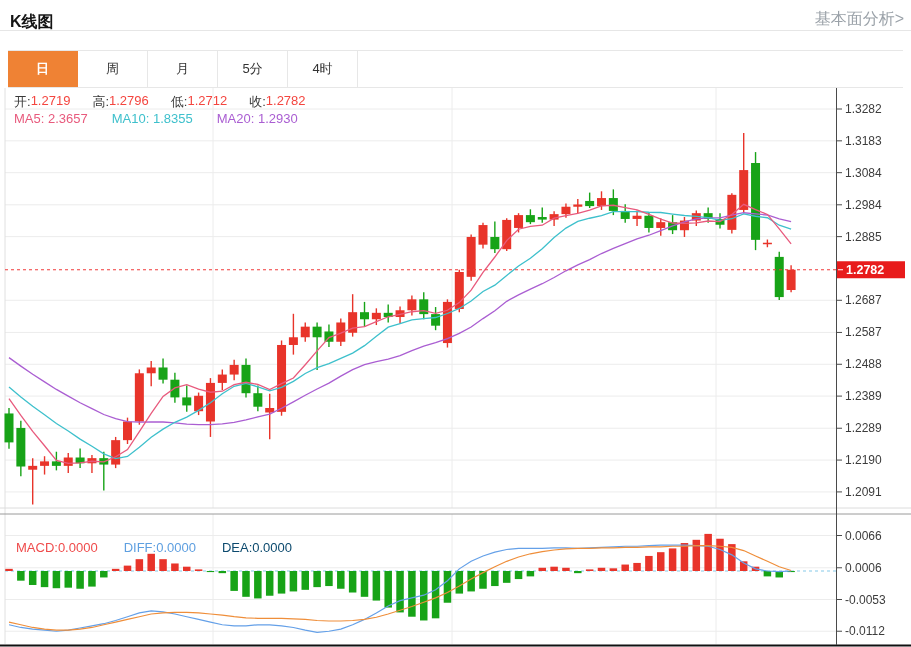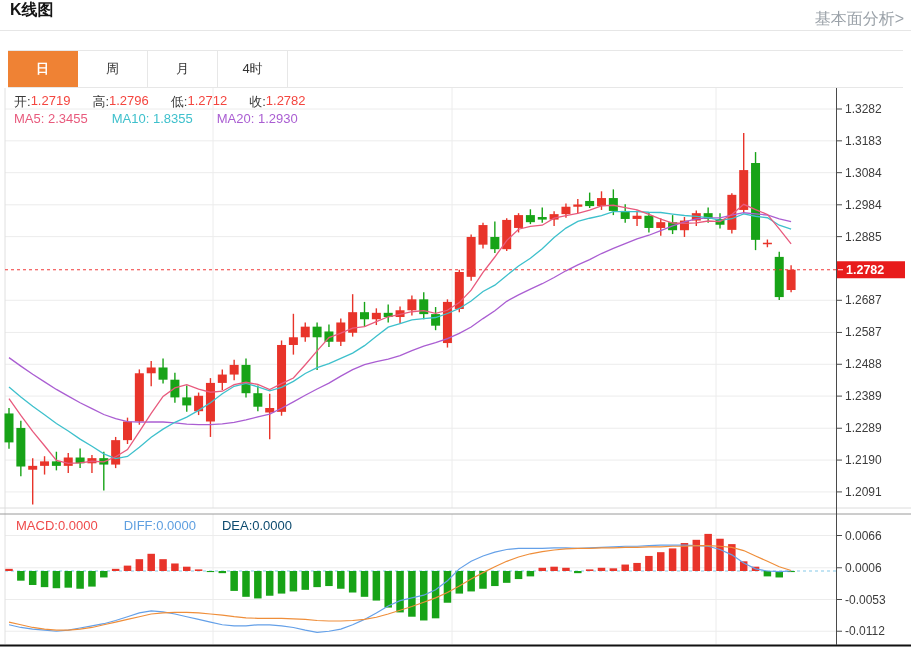--- a/index.html
+++ b/index.html
@@ -1,35 +1,35 @@
 <!DOCTYPE html>
 <html><head>
 <meta charset="utf-8">
 <style>
   * { margin:0; padding:0; box-sizing:border-box; }
   html,body { width:911px; height:647px; background:#ffffff; overflow:hidden;
               font-family:"Liberation Sans","DejaVu Sans",sans-serif; }
   .page { position:relative; width:911px; height:647px; background:#fff; }
   svg#chart-svg { position:absolute; left:0; top:0; z-index:0; }
-  .hdr-title { position:absolute; left:10px; top:0; font-size:16px; font-weight:bold; color:#141414; z-index:3; }
+  .hdr-title { position:absolute; left:10px; top:12px; font-size:16px; font-weight:bold; color:#141414; z-index:3; }
   .hdr-link { position:absolute; right:7px; top:9px; font-size:16px; color:#9aa1a8; cursor:pointer; z-index:3; text-decoration:none; }
   .hdr-divider { position:absolute; left:0; top:30px; width:911px; height:1px; background:#e6e6e6; z-index:3; }
   .tabbar { position:absolute; left:8px; top:50px; width:895px; height:38px; display:flex;
             border-top:1px solid #e7e7e7; border-bottom:1px solid #e7e7e7; z-index:3; background:#fff; }
   .tab { width:70px; height:100%; display:flex; align-items:center; justify-content:center;
          font-size:13px; color:#333; border-right:1px solid #e7e7e7; cursor:pointer; background:#fff; }
   .tab.active { background:#ef8234; border-color:#ef8234; color:#fff; font-weight:bold; }
   .tab-filler { flex:1; }
   .quote-row { position:absolute; left:14px; top:93px; display:flex; font-size:13px; z-index:2; white-space:nowrap; }
   .quote-row .lbl { color:#3a3a3a; }
   .quote-row .val { color:#f4453f; margin-right:22px; }
   .ma-row { position:absolute; left:14px; top:111px; display:flex; font-size:13px; z-index:2; white-space:nowrap; }
   .ma-row .pair { margin-right:24px; }
   .ma5 { color:#e85a7d; } .ma10 { color:#3ec0cc; } .ma20 { color:#aa5ed2; }
-  .macd-row { position:absolute; left:16px; top:518px; display:flex; font-size:13px; z-index:2; white-space:nowrap; }
+  .macd-row { position:absolute; left:16px; top:540px; display:flex; font-size:13px; z-index:2; white-space:nowrap; }
   .macd-row .pair { margin-right:26px; }
   .c-macd { color:#ef4b4b; } .c-diff { color:#5e9fe0; } .c-dea { color:#0c4a6e; }
 </style>
 </head>
 <body>
 
 <div class="page">
   <svg id="chart-svg" width="911" height="647">
       <line x1="5" y1="109" x2="836" y2="109" stroke="#ececec" stroke-width="1"></line>
       <line x1="5" y1="140.82850000000008" x2="836" y2="140.82850000000008" stroke="#ececec" stroke-width="1"></line>
@@ -304,37 +304,38 @@
     </svg>
 
   <div class="hdr-title">K线图</div>
   <a class="hdr-link">基本面分析&gt;</a>
   <div class="hdr-divider"></div>
 
   <div class="tabbar" id="tabbar">
       <div class="tab active">日</div>
       <div class="tab">周</div>
       <div class="tab">月</div>
+      <div class="tab">5分</div>
       <div class="tab">4时</div>
       <div class="tab-filler"></div>
     </div>
 
   <div class="quote-row">
     <span class="lbl">开:</span>
     <span class="val">1.2719</span>
     <span class="lbl">高:</span>
     <span class="val">1.2796</span>
     <span class="lbl">低:</span>
     <span class="val">1.2712</span>
     <span class="lbl">收:</span>
     <span class="val">1.2782</span>
   </div>
 
   <div class="ma-row">
-    <span class="pair ma5"><span>MA5:</span> <span>2.3455</span></span>
+    <span class="pair ma5"><span>MA5:</span> <span>2.3657</span></span>
     <span class="pair ma10"><span>MA10:</span> <span>1.8355</span></span>
     <span class="pair ma20"><span>MA20:</span> <span>1.2930</span></span>
   </div>
 
   <div class="macd-row">
     <span class="pair c-macd"><span>MACD:</span><span>0.0000</span></span>
     <span class="pair c-diff"><span>DIFF:</span><span>0.0000</span></span>
     <span class="pair c-dea"><span>DEA:</span><span>0.0000</span></span>
   </div>
 </div>

